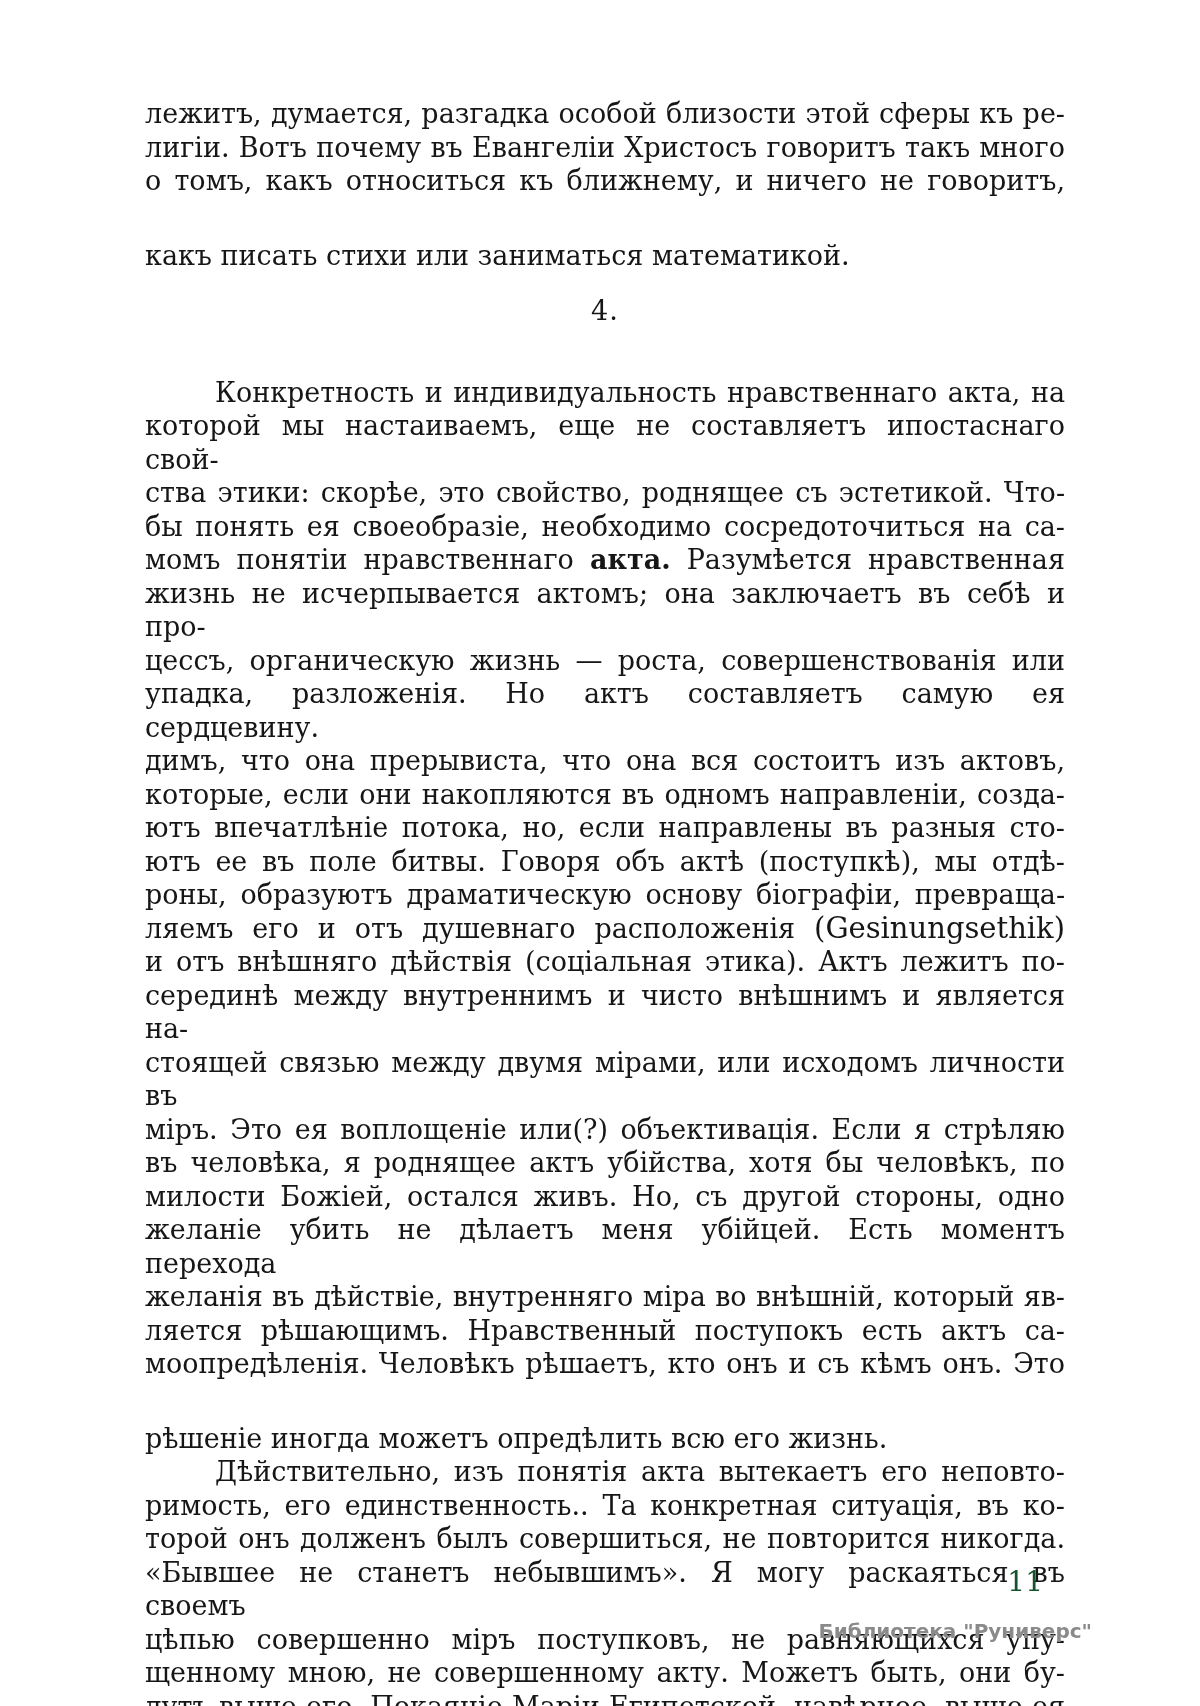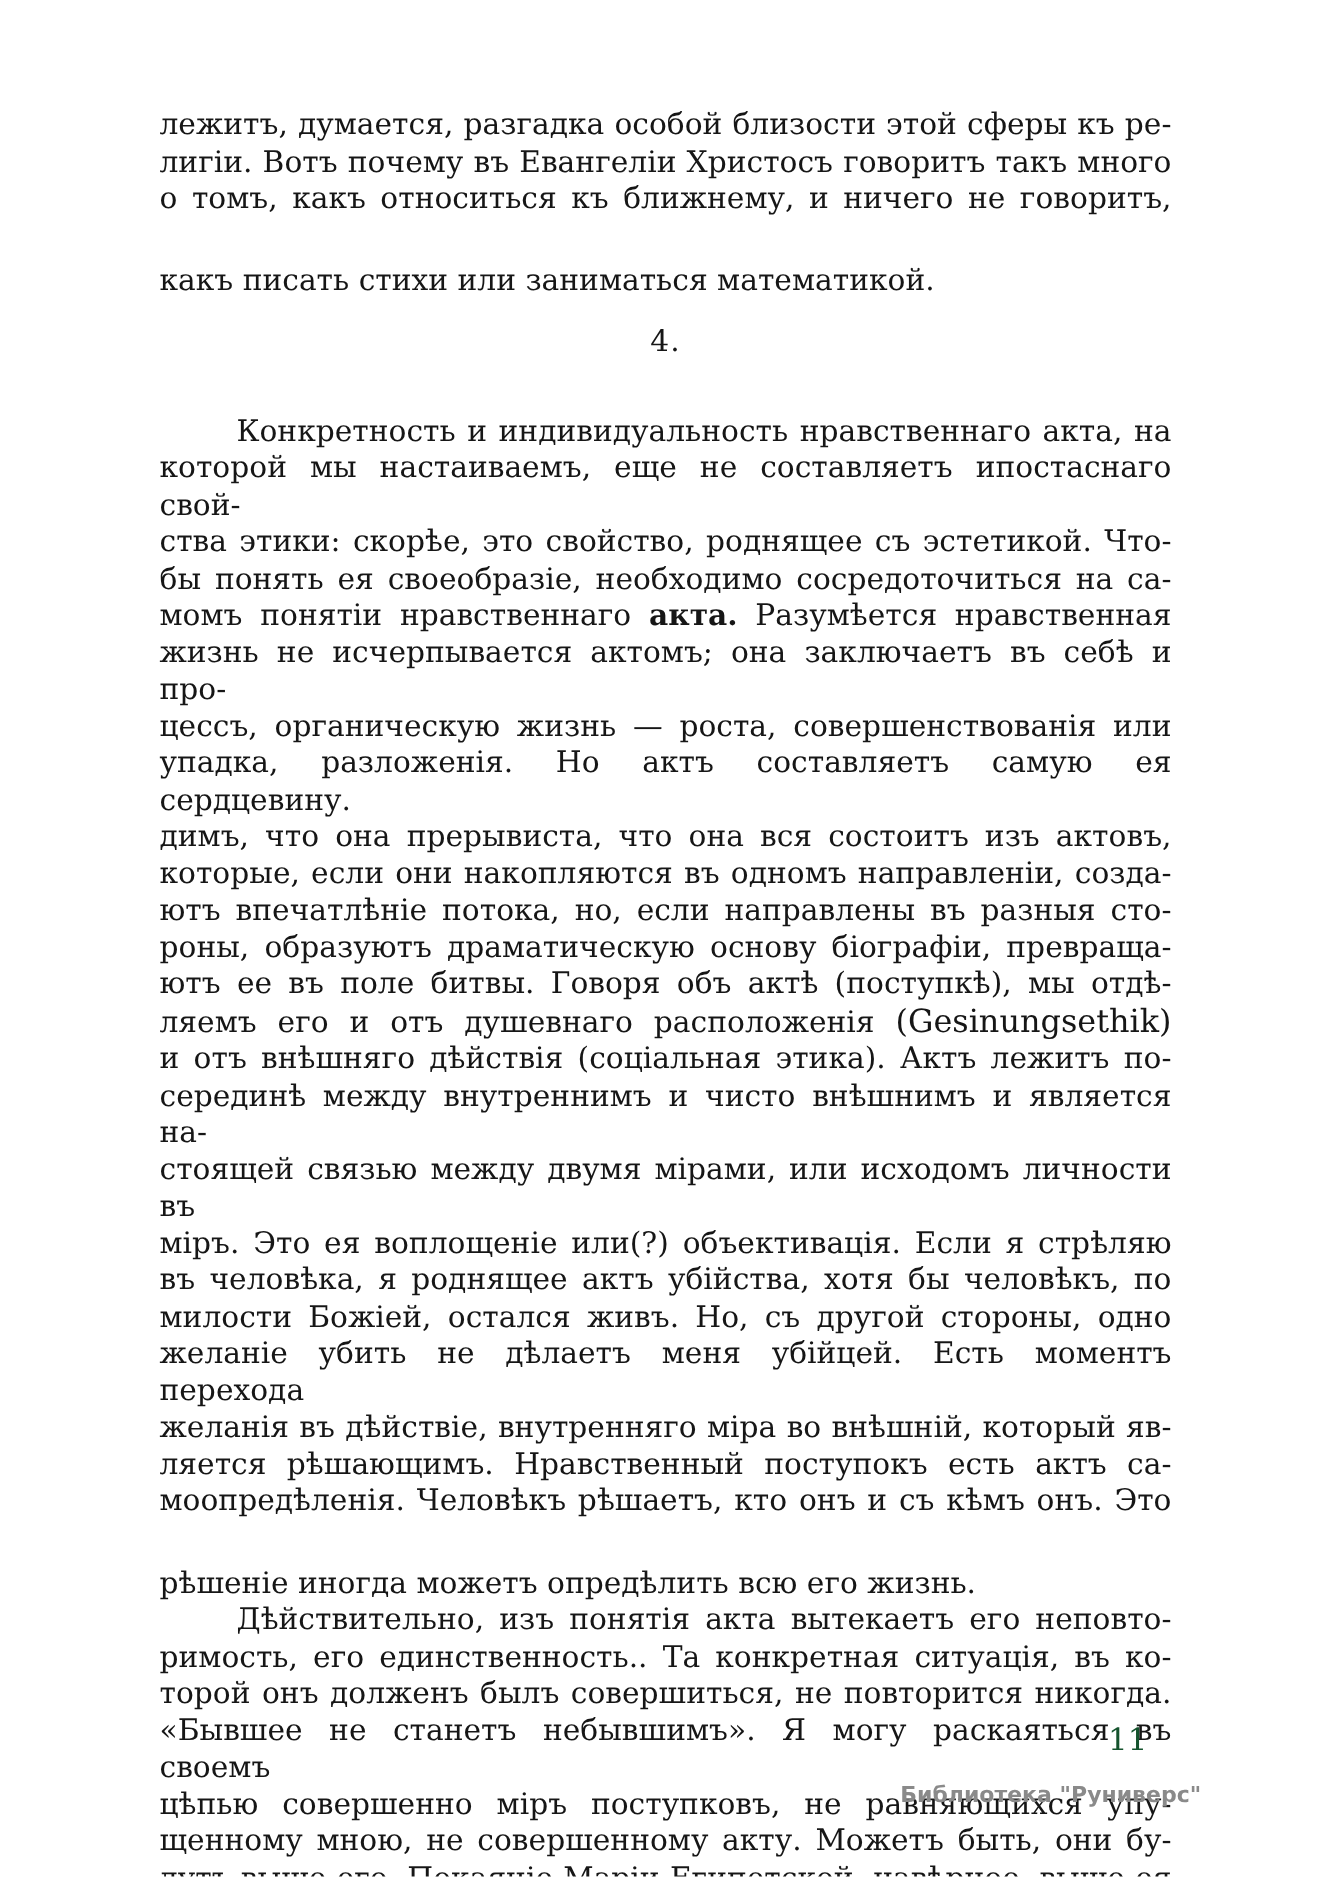--- a/index.html
+++ b/index.html
@@ -82,22 +82,22 @@
         <div class="line">которой мы настаиваемъ, еще не составляетъ ипостаснаго свой-</div>
         <div class="line">ства этики: скорѣе, это свойство, роднящее съ эстетикой. Что-</div>
         <div class="line">бы понять ея своеобразіе, необходимо сосредоточиться на са-</div>
         <div class="line"><span>момъ понятіи нравственнаго </span><span class="b">акта.</span><span> Разумѣется нравственная</span></div>
         <div class="line">жизнь не исчерпывается актомъ; она заключаетъ въ себѣ и про-</div>
         <div class="line">цессъ, органическую жизнь — роста, совершенствованія или</div>
         <div class="line">упадка, разложенія. Но актъ составляетъ самую ея сердцевину.</div>
         <div class="line">димъ, что она прерывиста, что она вся состоитъ изъ актовъ,</div>
         <div class="line">которые, если они накопляются въ одномъ направленіи, созда-</div>
         <div class="line">ютъ впечатлѣніе потока, но, если направлены въ разныя сто-</div>
+        <div class="line">ютъ ее въ поле битвы. Говоря объ актѣ (поступкѣ), мы отдѣ-</div>
         <div class="line">роны, образуютъ драматическую основу біографіи, превраща-</div>
-        <div class="line">ютъ ее въ поле битвы. Говоря объ актѣ (поступкѣ), мы отдѣ-</div>
         <div class="line"><span>ляемъ его и отъ душевнаго расположенія </span><span class="latin">(Gesinungsethik)</span></div>
         <div class="line">и отъ внѣшняго дѣйствія (соціальная этика). Актъ лежитъ по-</div>
         <div class="line">серединѣ между внутреннимъ и чисто внѣшнимъ и является на-</div>
         <div class="line">стоящей связью между двумя мірами, или исходомъ личности въ</div>
         <div class="line">міръ. Это ея воплощеніе или(?) объективація. Если я стрѣляю</div>
         <div class="line">въ человѣка, я роднящее актъ убійства, хотя бы человѣкъ, по</div>
         <div class="line">милости Божіей, остался живъ. Но, съ другой стороны, одно</div>
         <div class="line">желаніе убить не дѣлаетъ меня убійцей. Есть моментъ перехода</div>
         <div class="line">желанія въ дѣйствіе, внутренняго міра во внѣшній, который яв-</div>
         <div class="line">ляется рѣшающимъ. Нравственный поступокъ есть актъ са-</div>

